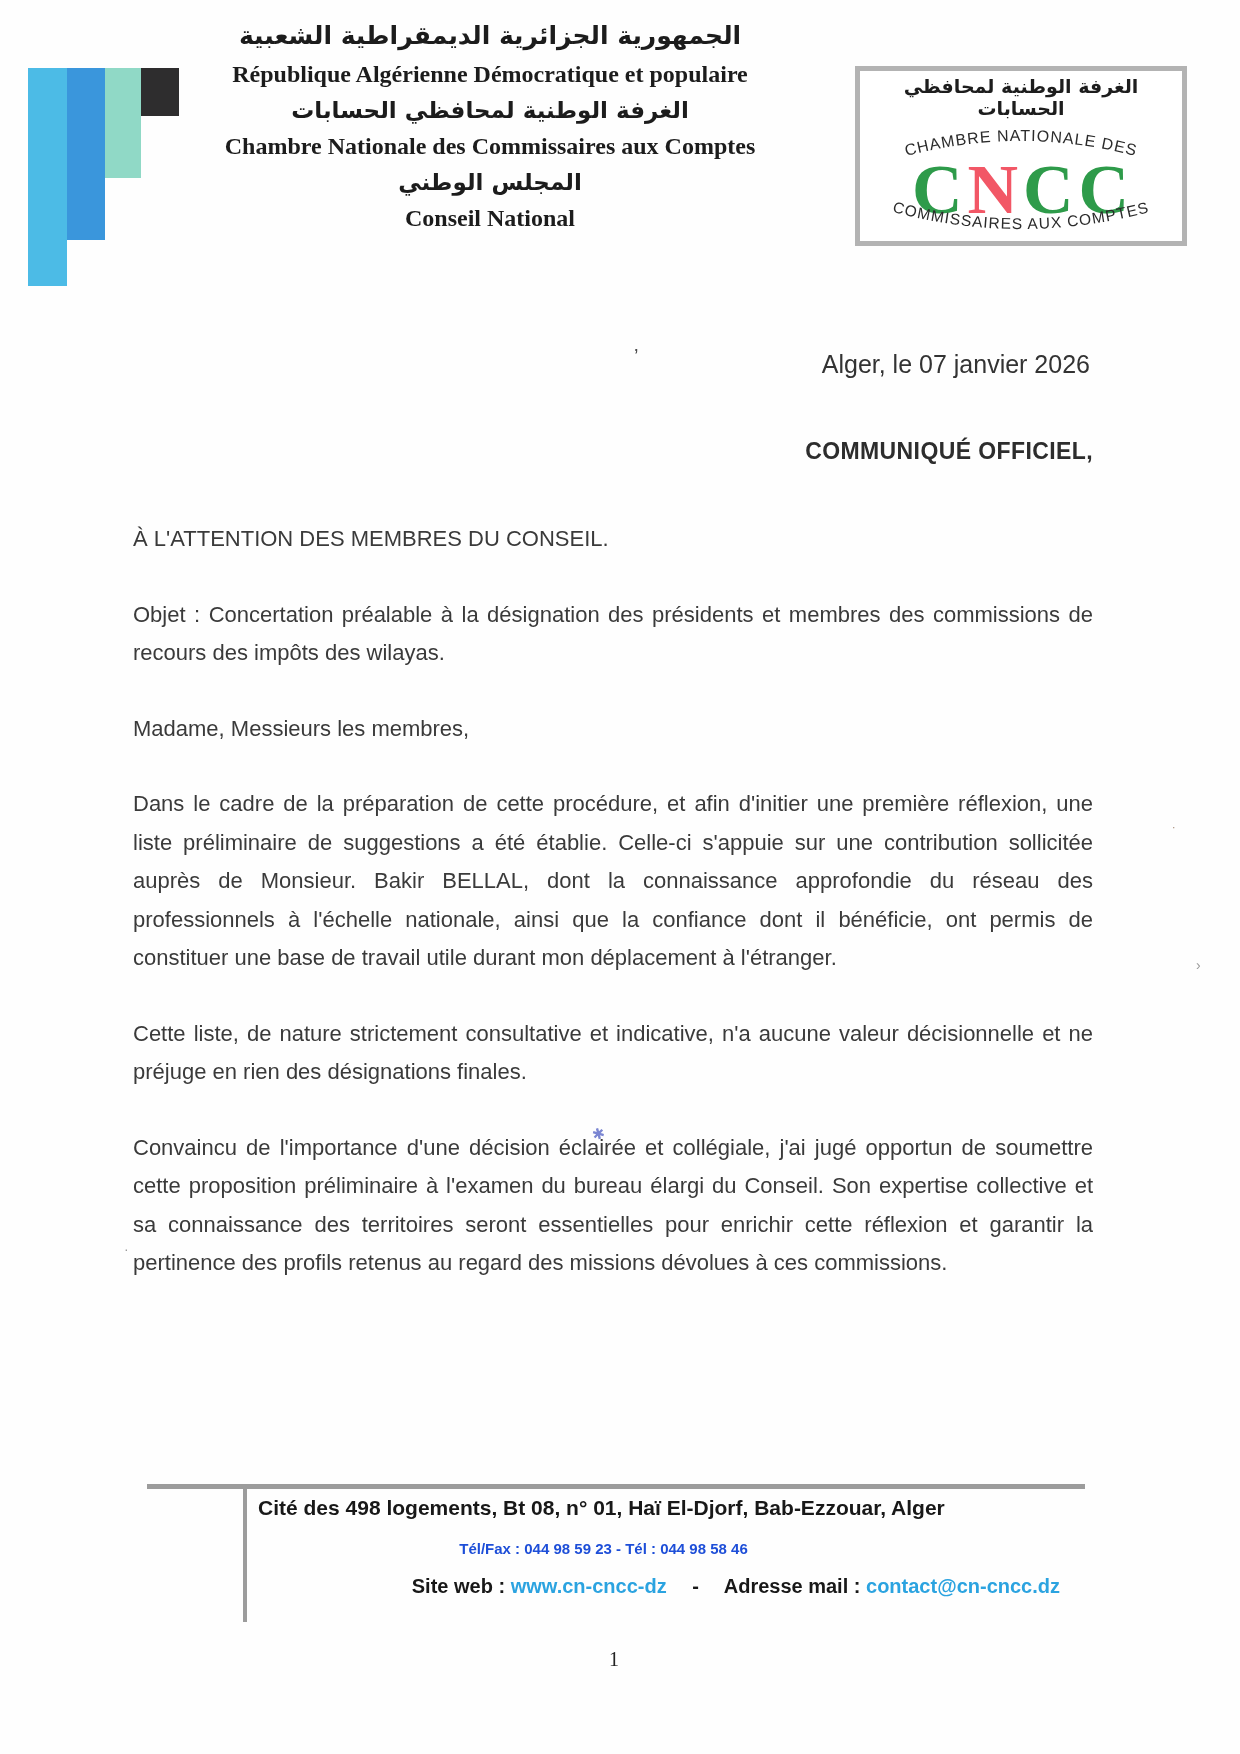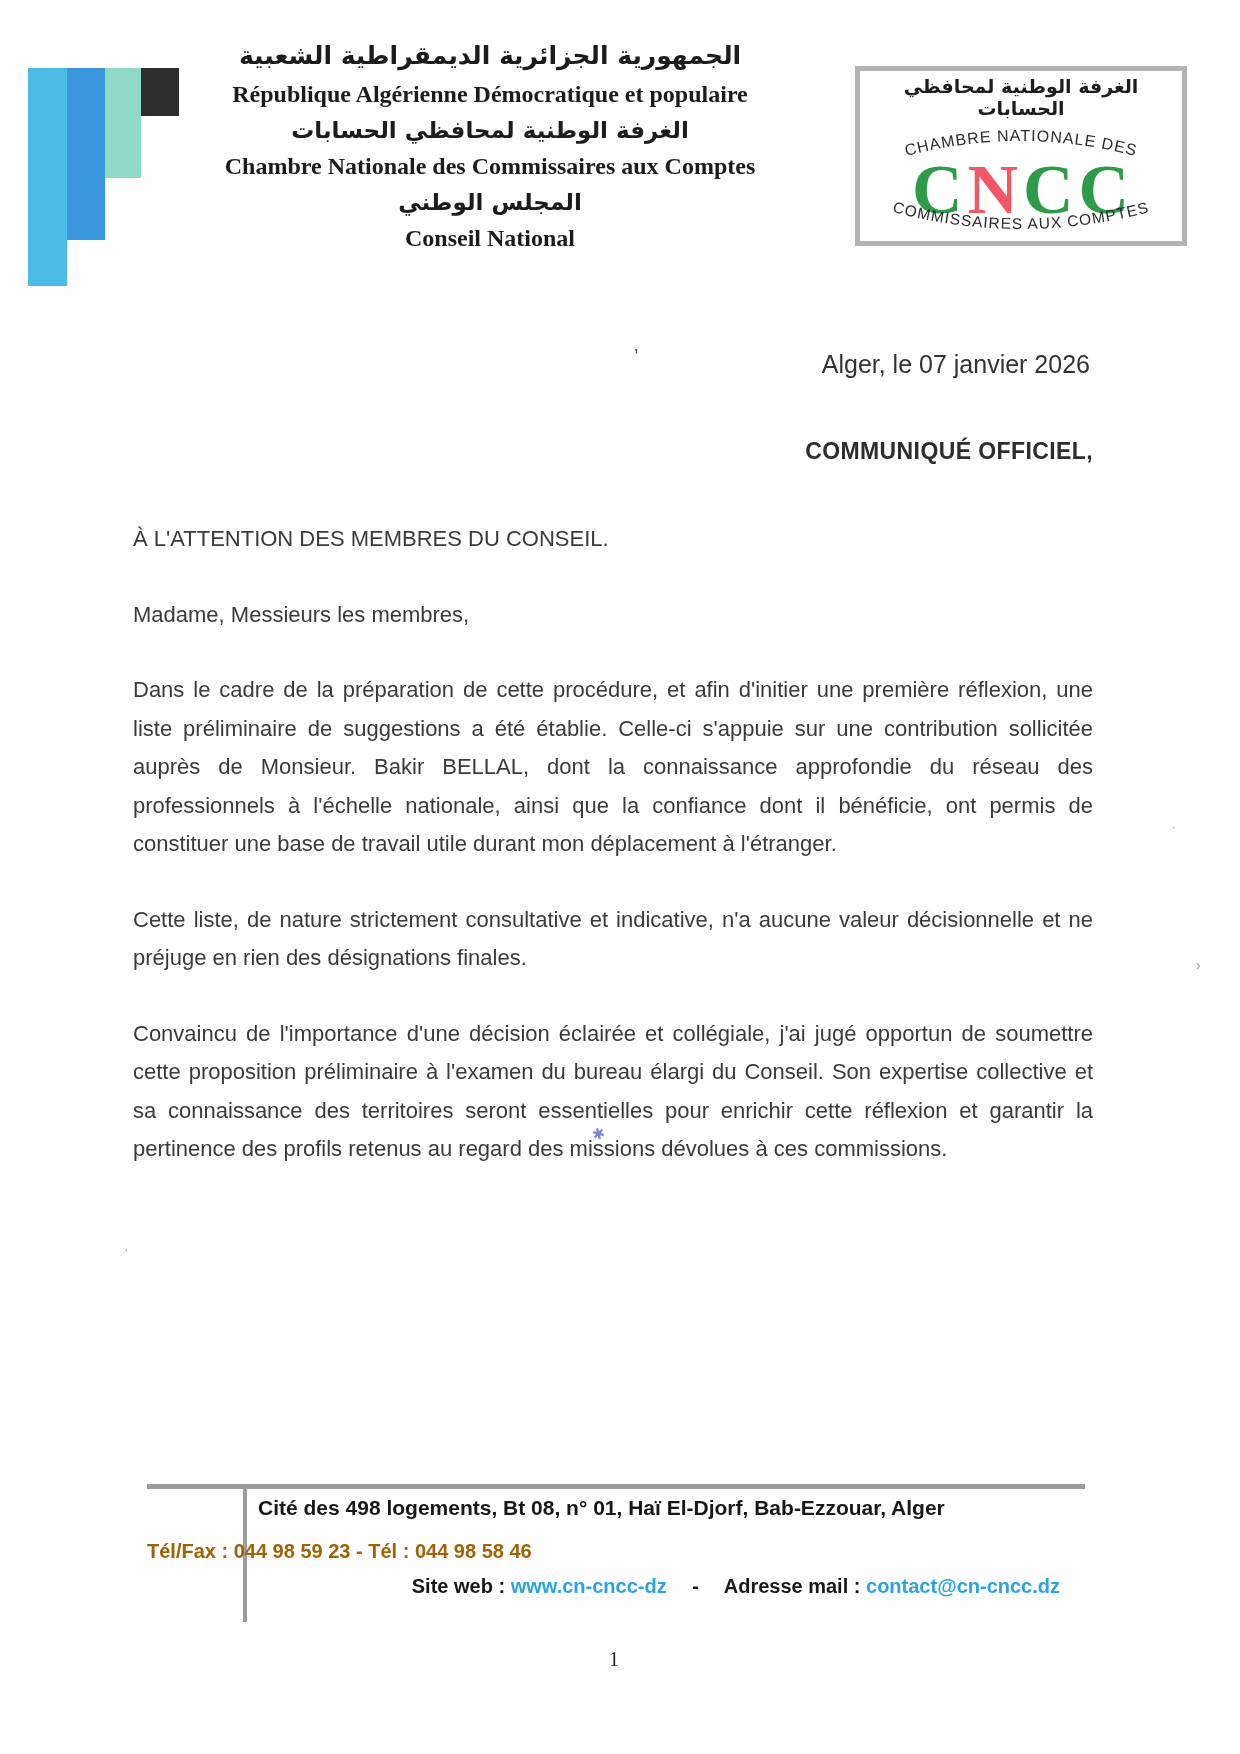--- a/index.html
+++ b/index.html
@@ -11,21 +11,21 @@
 
   
   .logo-left { position:absolute; left:28px; top:68px; width:160px; height:220px; }
   .logo-bar { position:absolute; top:0; }
   .logo-bar.b1 { left:0;    width:39px; height:218px; }
   .logo-bar.b2 { left:39px; width:38px; height:172px; }
   .logo-bar.b3 { left:77px; width:36px; height:110px; }
   .logo-bar.b4 { left:113px;width:38px; height:48px;  }
 
   
-  .letterhead { position:absolute; left:120px; top:36px; width:740px; text-align:center; color:#1c1c1c; }
+  .letterhead { position:absolute; left:120px; top:16px; width:740px; text-align:center; color:#1c1c1c; }
   .lh-ar  { font-weight:bold; font-size:25px; line-height:40px; font-family:"DejaVu Sans","Liberation Sans",sans-serif; }
   .lh-fr  { font-weight:bold; font-size:24px; line-height:37px; font-family:Liberation Serif, serif; }
   .lh-ar2 { font-weight:bold; font-size:23px; line-height:35px; font-family:"DejaVu Sans","Liberation Sans",sans-serif; }
 
   
   .seal {
     position:absolute; left:855px; top:66px; width:322px; height:170px;
     border:5px solid #b3b3b3; background:#fff; box-sizing:content-box;
   }
   .seal-ar {
@@ -46,22 +46,22 @@
   
   .body-text { position:absolute; top:520px; left:133px; width:960px;
                font-size:22px; line-height:38.5px; color:#3a3a3a;
                text-align:justify; text-align-last:left; }
   .body-text p { margin:0 0 37px 0; }
 
   
   .footer-hline { position:absolute; left:147px; top:1484px; width:938px; height:5px; background:#9c9c9c; }
   .footer-vline { position:absolute; left:243px; top:1484px; width:4px; height:138px; background:#9c9c9c; }
   .footer-address { position:absolute; left:258px; top:1496px; font-size:21px; font-weight:bold; color:#181818; }
-  .footer-phone   { position:absolute; left:147px; top:1540px; width:913px; text-align:left;
-                    font-size:20px; font-weight:bold; color:#a16207; }
+  .footer-phone   { position:absolute; left:147px; top:1540px; width:913px; text-align:center;
+                    font-size:15px; font-weight:bold; color:#1d4ed8; }
   .footer-web     { position:absolute; left:147px; top:1575px; width:913px; text-align:right;
                     font-size:20px; font-weight:bold; color:#181818; }
   .footer-web .link { text-decoration:none; font-weight:bold; }
   .footer-web .sep  { margin:0 20px; }
   .page-number { position:absolute; left:0; top:1648px; width:1228px; text-align:center; font-size:20px; color:#222;
                  font-family:"Liberation Serif", serif; }
 
   
   .artifact { position:absolute; font-size:16px; line-height:1; }
   .artifact.a1 { left:634px;  top:346px;  font-size:20px; }
@@ -106,20 +106,21 @@
         <textPath href="#arcBottom" startOffset="50%" text-anchor="middle">COMMISSAIRES AUX COMPTES</textPath>
       </text>
     </svg>
   </div>
 
   <div class="date-line">Alger, le 07 janvier 2026</div>
   <div class="doc-title">COMMUNIQUÉ OFFICIEL,</div>
 
   <div class="body-text">
     <p>À L'ATTENTION DES MEMBRES DU CONSEIL.</p>
+    <p>Objet : Concertation préalable à la désignation des présidents et membres des commissions de recours des impôts des wilayas.</p>
     <p>Madame, Messieurs les membres,</p>
     <p>Dans le cadre de la préparation de cette procédure, et afin d'initier une première réflexion, une liste préliminaire de suggestions a été établie. Celle-ci s'appuie sur une contribution sollicitée auprès de Monsieur. Bakir BELLAL, dont la connaissance approfondie du réseau des professionnels à l'échelle nationale, ainsi que la confiance dont il bénéficie, ont permis de constituer une base de travail utile durant mon déplacement à l'étranger.</p>
     <p>Cette liste, de nature strictement consultative et indicative, n'a aucune valeur décisionnelle et ne préjuge en rien des désignations finales.</p>
     <p>Convaincu de l'importance d'une décision éclairée et collégiale, j'ai jugé opportun de soumettre cette proposition préliminaire à l'examen du bureau élargi du Conseil. Son expertise collective et sa connaissance des territoires seront essentielles pour enrichir cette réflexion et garantir la pertinence des profils retenus au regard des missions dévolues à ces commissions.</p>
   </div>
 
   <div class="footer-hline"></div>
   <div class="footer-vline"></div>
   <div class="footer-address">Cité des 498 logements, Bt 08, n° 01, Haï El-Djorf, Bab-Ezzouar, Alger</div>
   <div class="footer-phone">Tél/Fax : 044 98 59 23 - Tél : 044 98 58 46</div>

